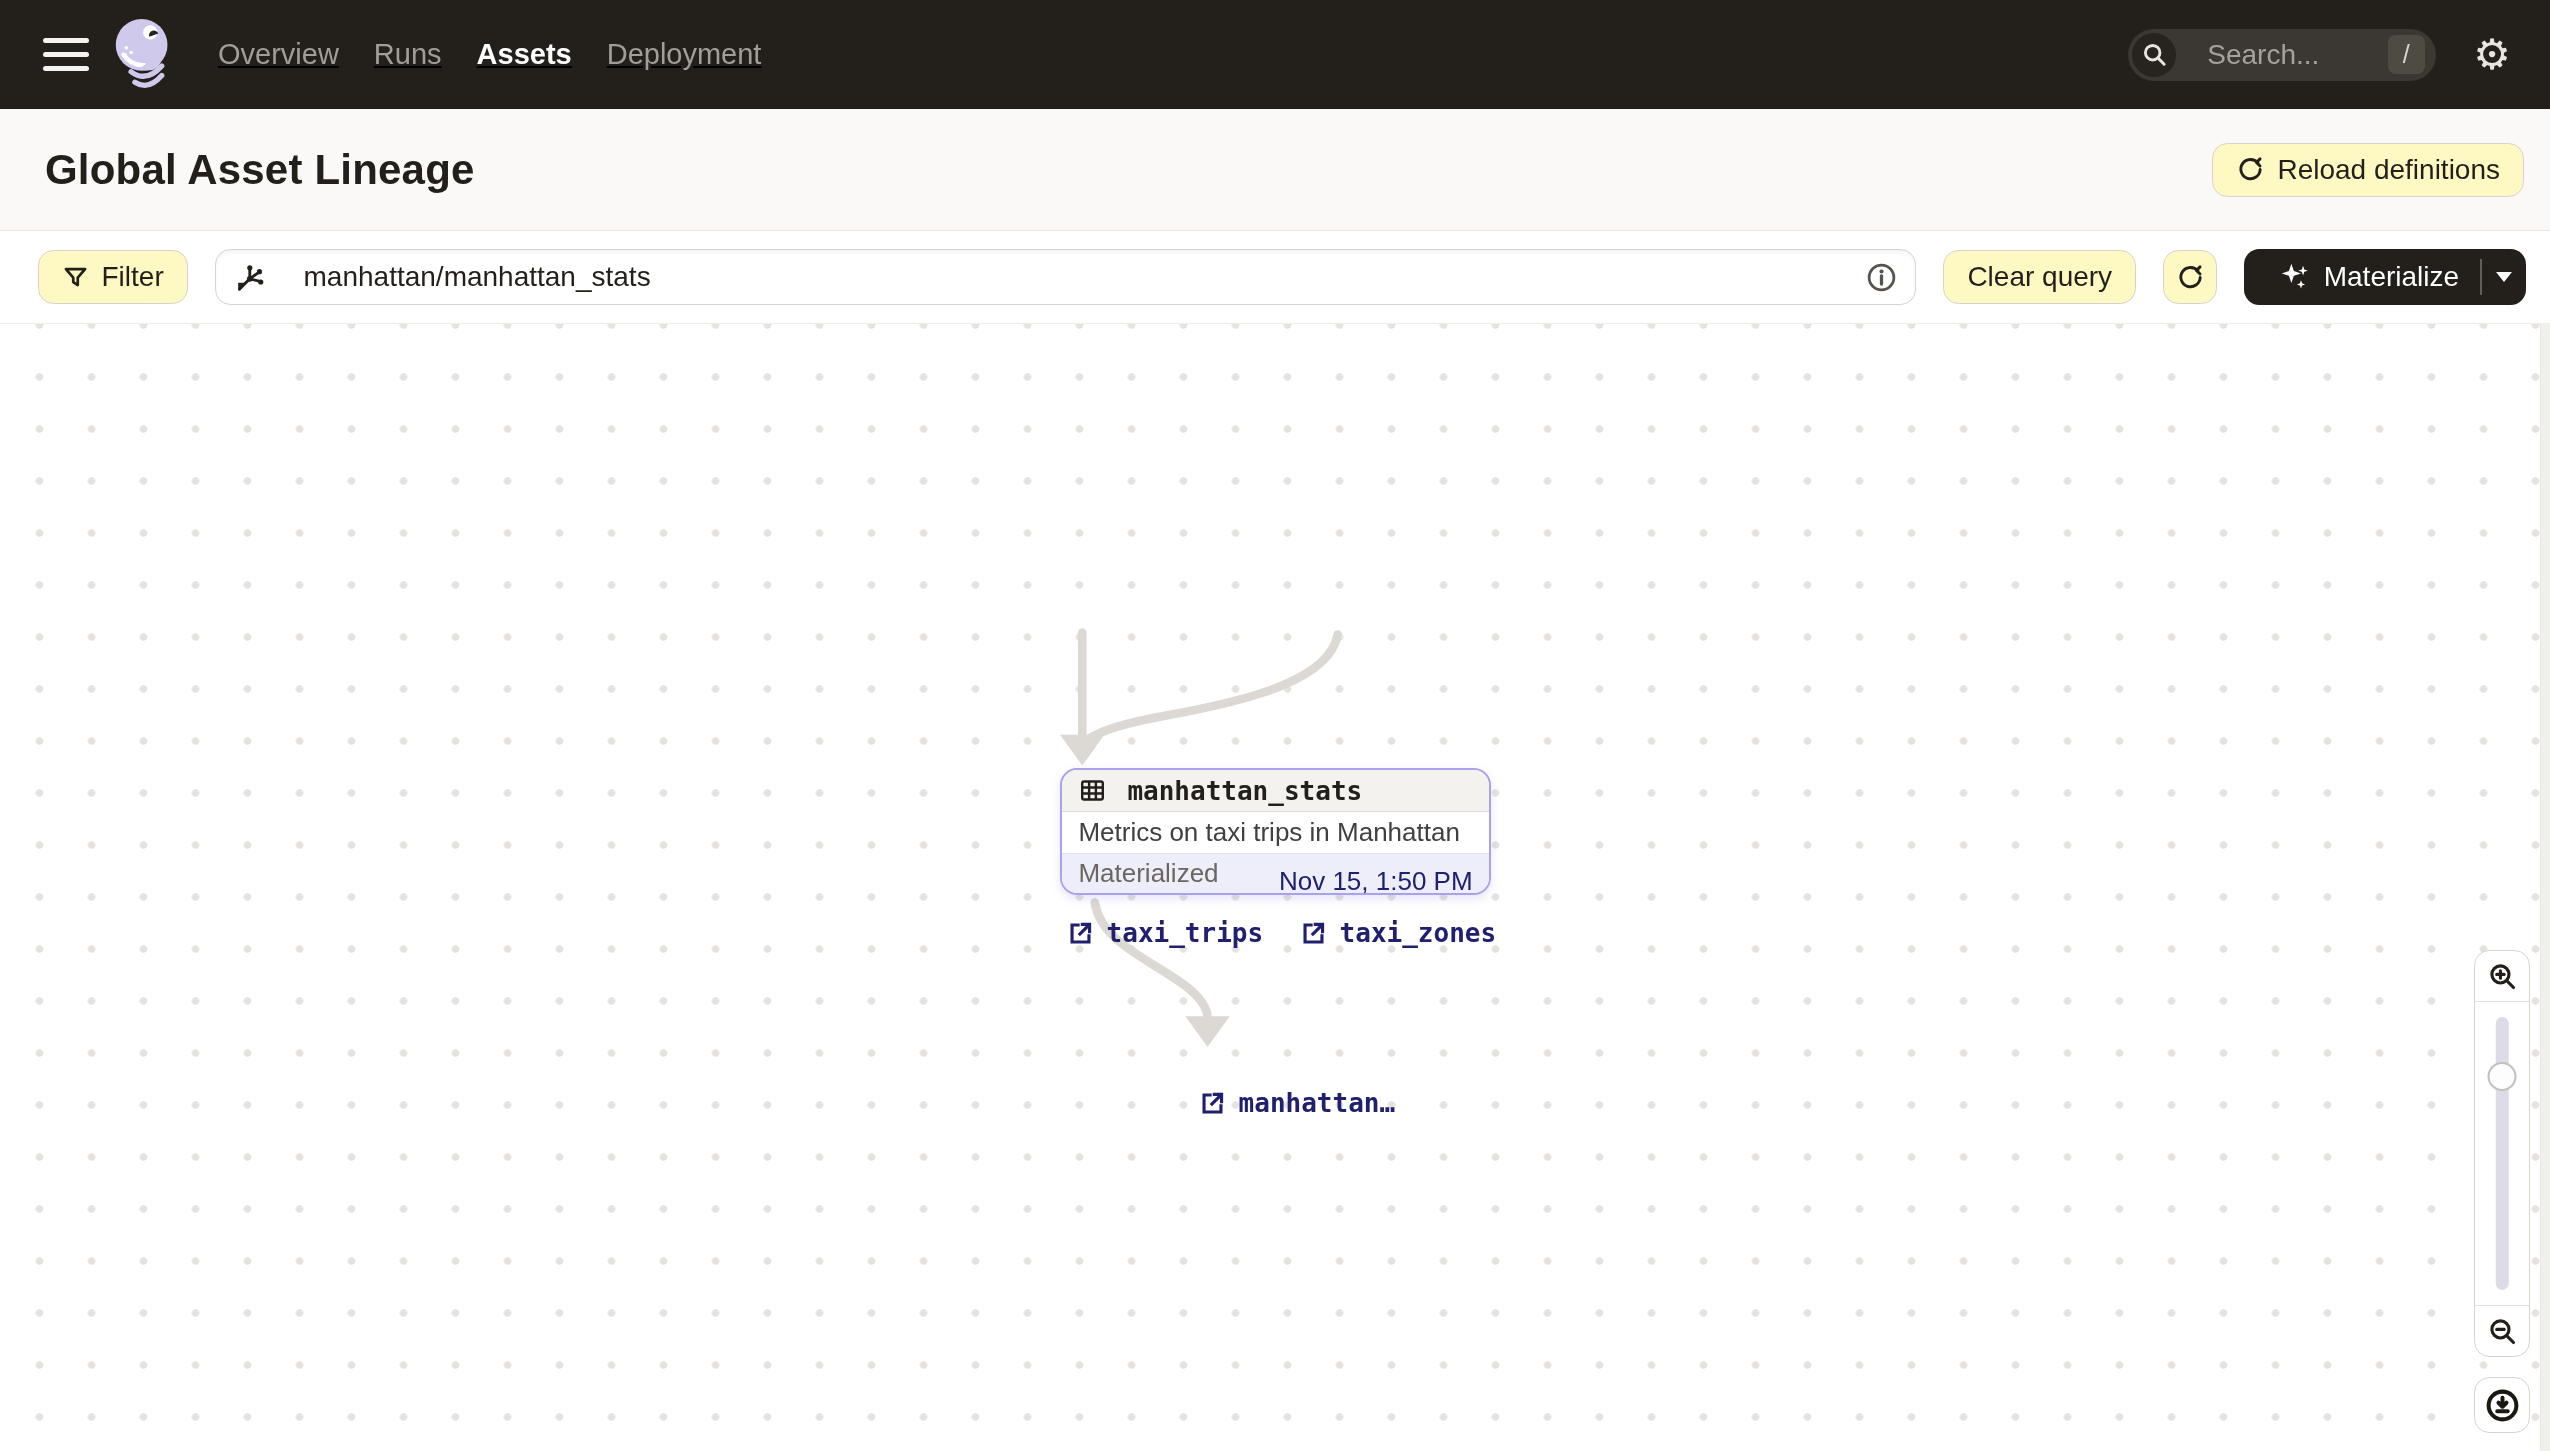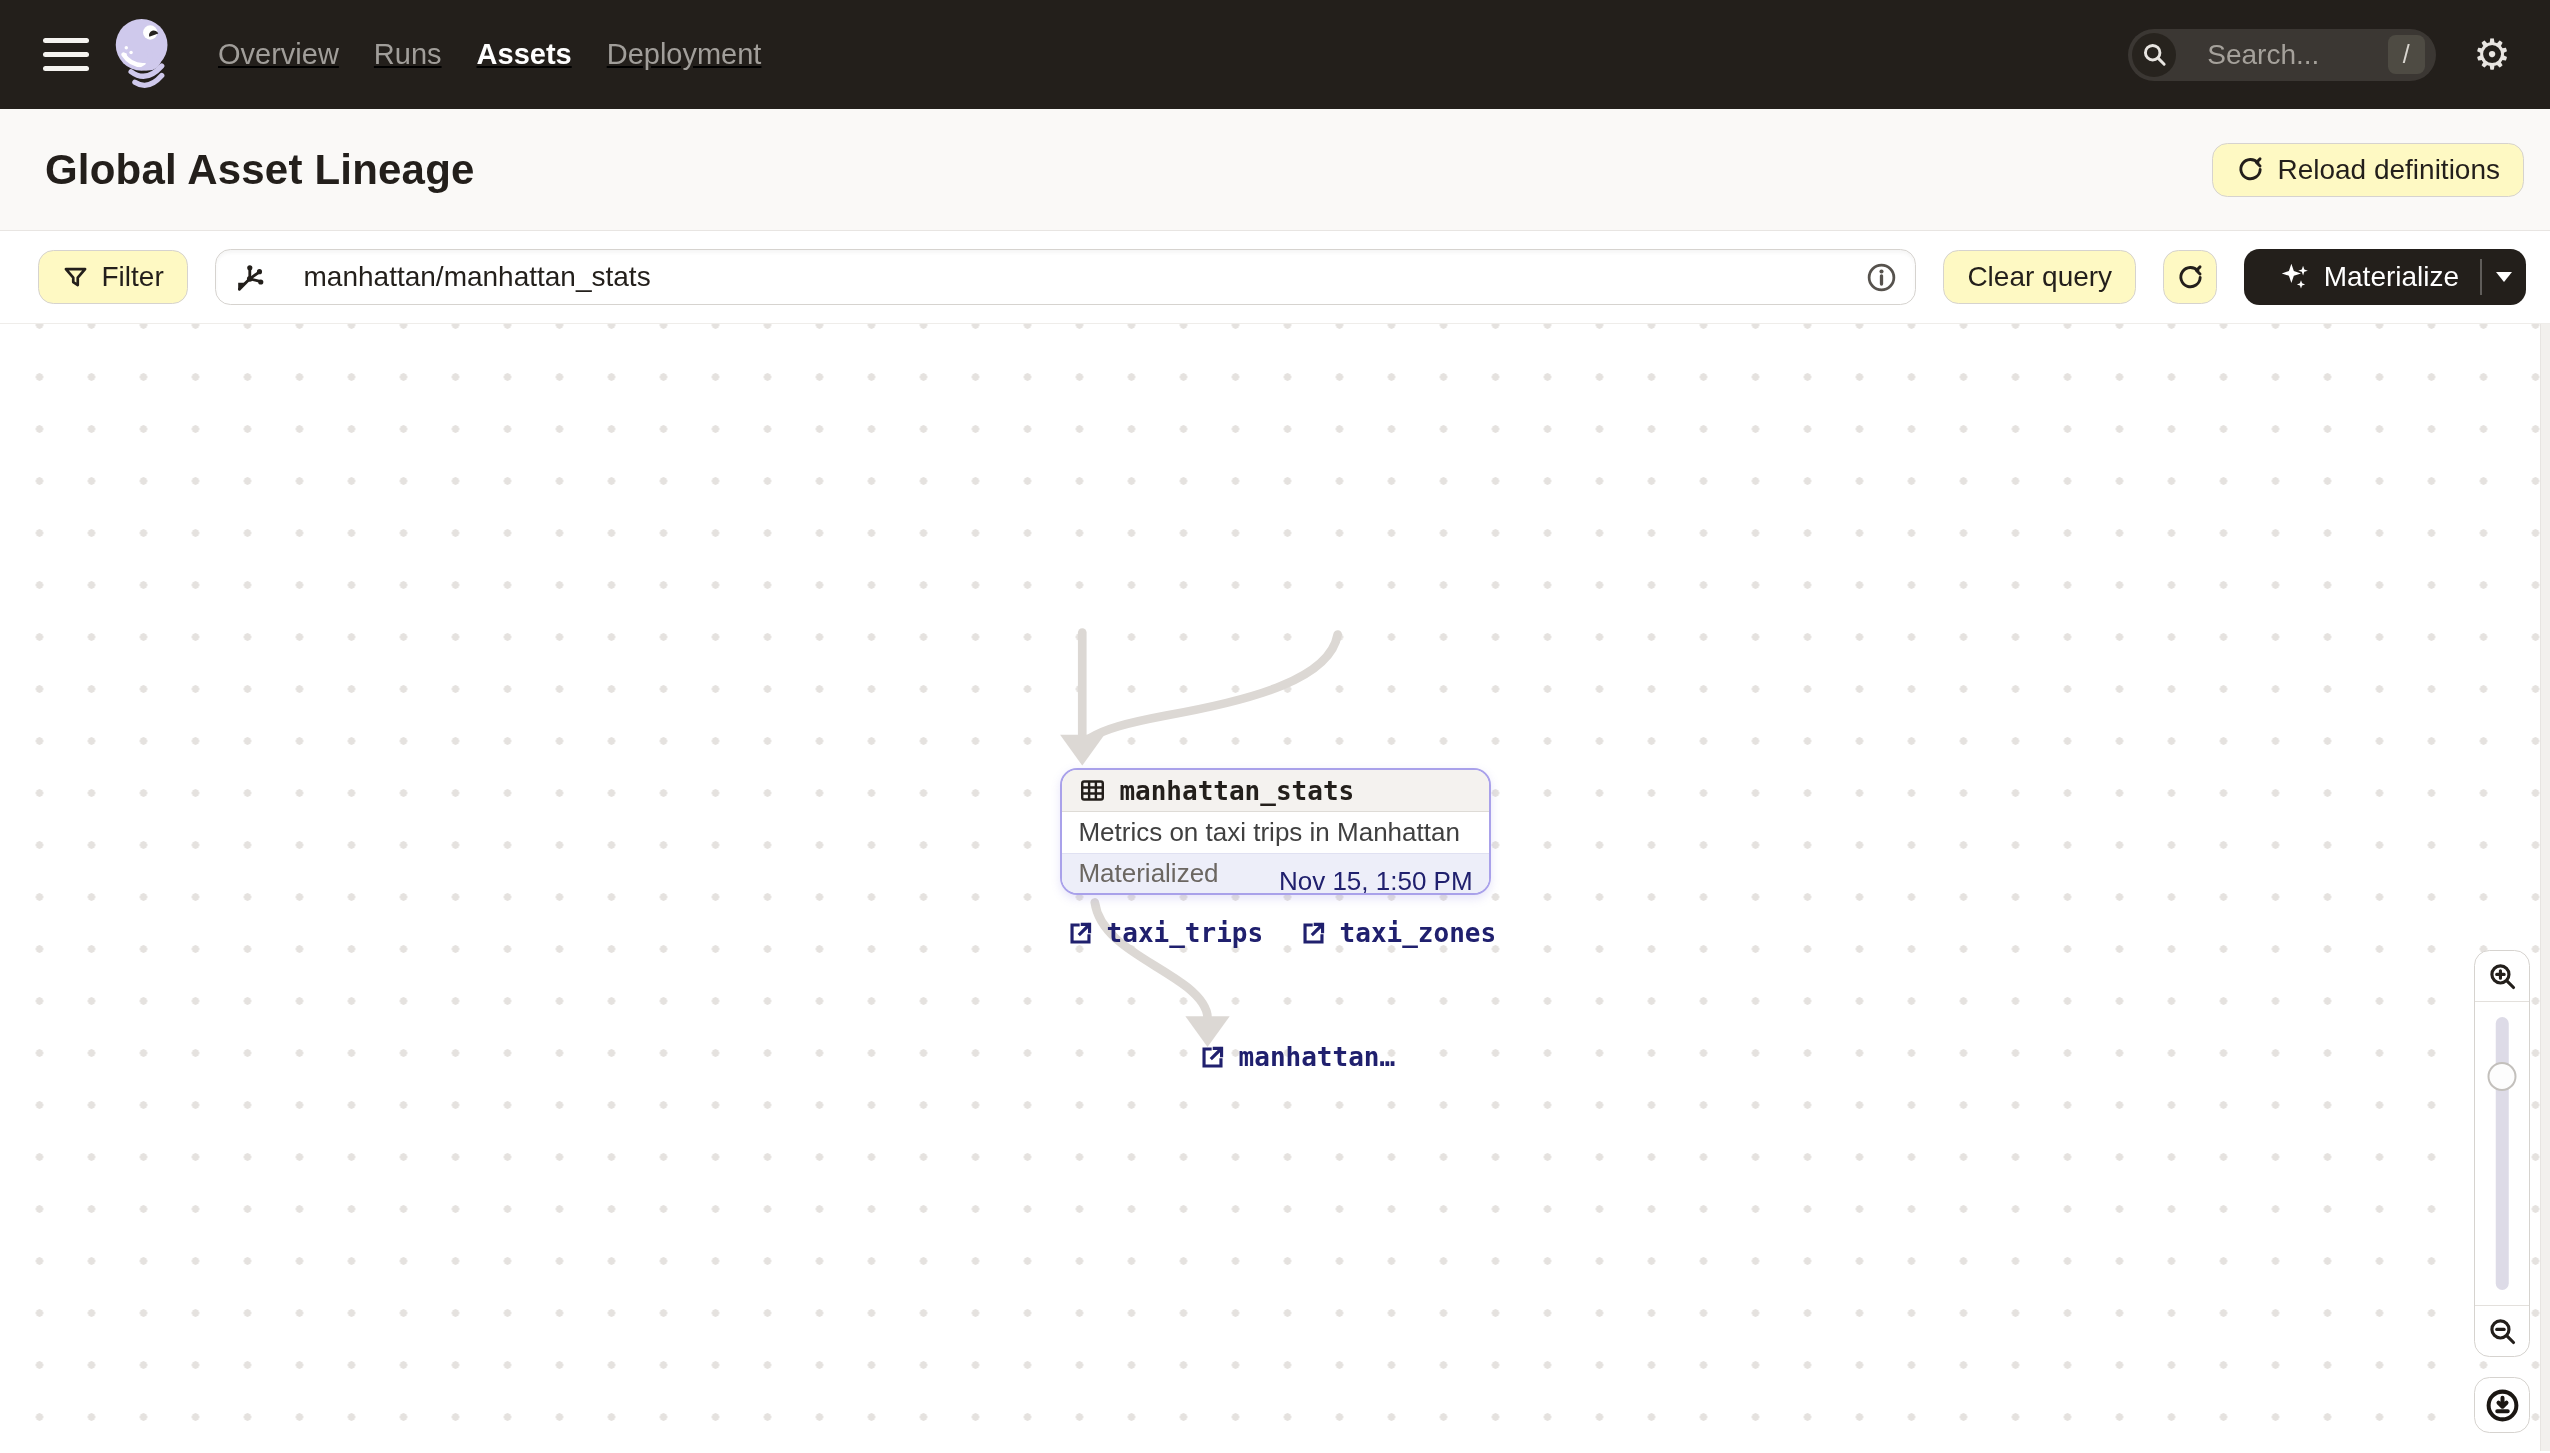--- a/index.html
+++ b/index.html
@@ -44,21 +44,21 @@
     background-image:radial-gradient(circle, #e5e2df 3.5px, transparent 3.9px);
     background-size:52px 52px; background-position:13.5px 27px; }
   .edgelayer { position:absolute; left:0; top:0; pointer-events:none; }
   .assetlink { position:absolute; display:flex; align-items:center; gap:11.6px; color:#20206e; cursor:pointer;
     font-family:"DejaVu Sans Mono", monospace; font-size:26px; font-weight:700; }
 
   .assetcard { position:absolute; left:1060px; top:444px; width:431px; background:#fff;
     border:2.9px solid #a9a1ea; border-radius:17.3px; overflow:hidden; cursor:pointer;
     box-shadow:0 3.9px 9.6px rgba(120,110,220,.18); }
   .cardrow { display:flex; align-items:center; padding:0 16.4px; }
-  .cardhead { height:42px; background:#f4f2ef; gap:12px; border-bottom:1.9px solid #dedbd6; }
+  .cardhead { height:42px; background:#f4f2ef; gap:20px; border-bottom:1.9px solid #dedbd6; }
   .cardname { font-family:"DejaVu Sans Mono", monospace; font-size:26px; font-weight:700; color:#231f1b; }
   .carddesc { height:41px; font-size:26px; color:#404040; }
   .cardstatus { height:40px; background:#edeef9; border-top:1.9px solid #e0e1f2; font-size:26px; }
   .cardstatus .stlabel { color:#6b6661; }
   .cardstatus .sttime { margin-left:auto; color:#20206e; font-weight:500; cursor:pointer;margin-top:16px; }
 
   
   .zoompanel { position:absolute; left:2474px; top:626px; width:56px; border:1.9px solid #d6d3cf; border-radius:15.4px; background:#fff; display:flex; flex-direction:column; overflow:hidden; }
   .zbtn { height:50px; display:flex; align-items:center; justify-content:center; cursor:pointer; }
   .zslider { height:305px; border-top:1.9px solid #e3e0dc; border-bottom:1.9px solid #e3e0dc; position:relative; }
@@ -228,21 +228,21 @@
     </div>
     <div class="cardrow carddesc">
       <span>Metrics on taxi trips in Manhattan</span>
     </div>
     <div class="cardrow cardstatus">
       <span class="stlabel">Materialized</span>
       <span class="sttime">Nov 15, 1:50 PM</span>
     </div>
   </div>
 
-  <div class="assetlink" style="left:1198px; top:718px;">
+  <div class="assetlink" style="left:1198px; top:764px;">
     <svg class="ic" width="29" height="29" viewBox="0 0 24 24" fill="none" stroke="#20206e" stroke-width="2.6" stroke-linecap="square">
       <path d="M10 5 H5 V19 H19 V14"></path>
         <path d="M13.5 4.5 H19.5 V10.5"></path>
         <path d="M19 5 L11.5 12.5"></path>
     </svg>
     <span>manhattan…</span>
   </div>
 
   <div class="zoompanel">
     <div class="zbtn">

